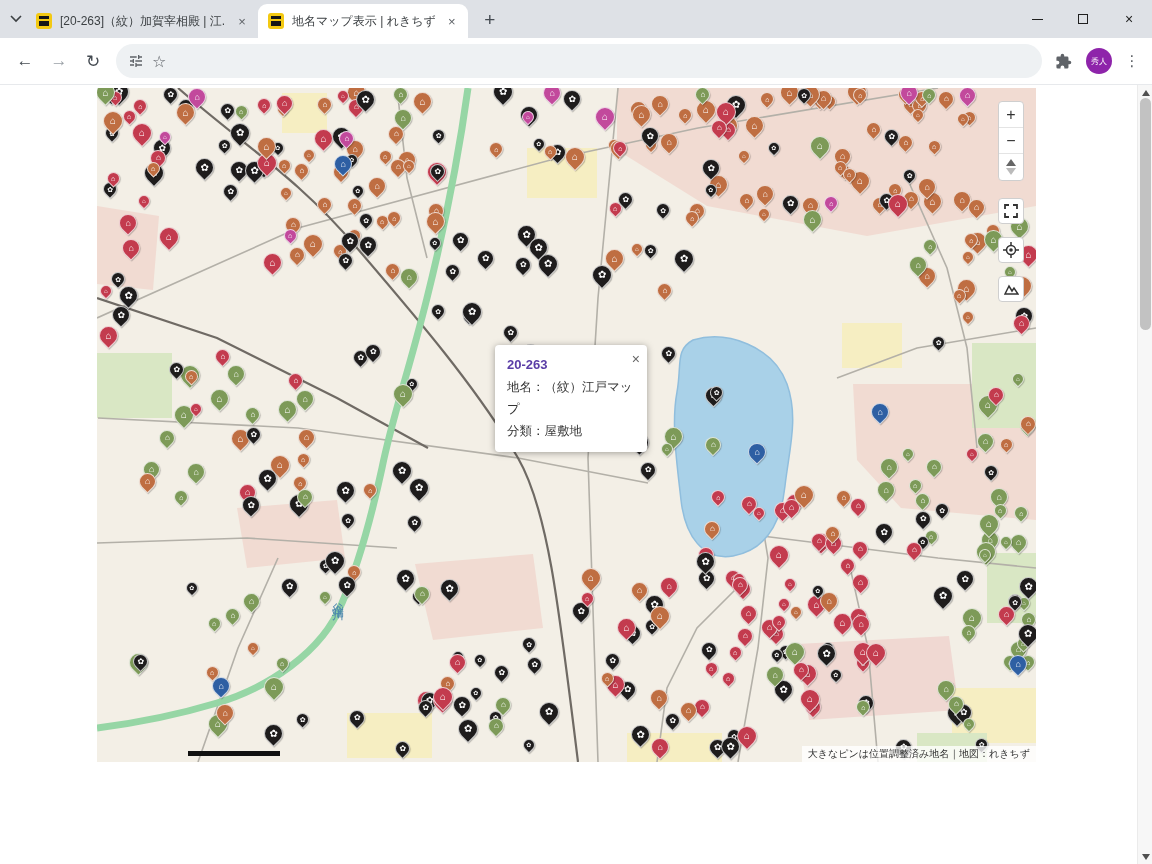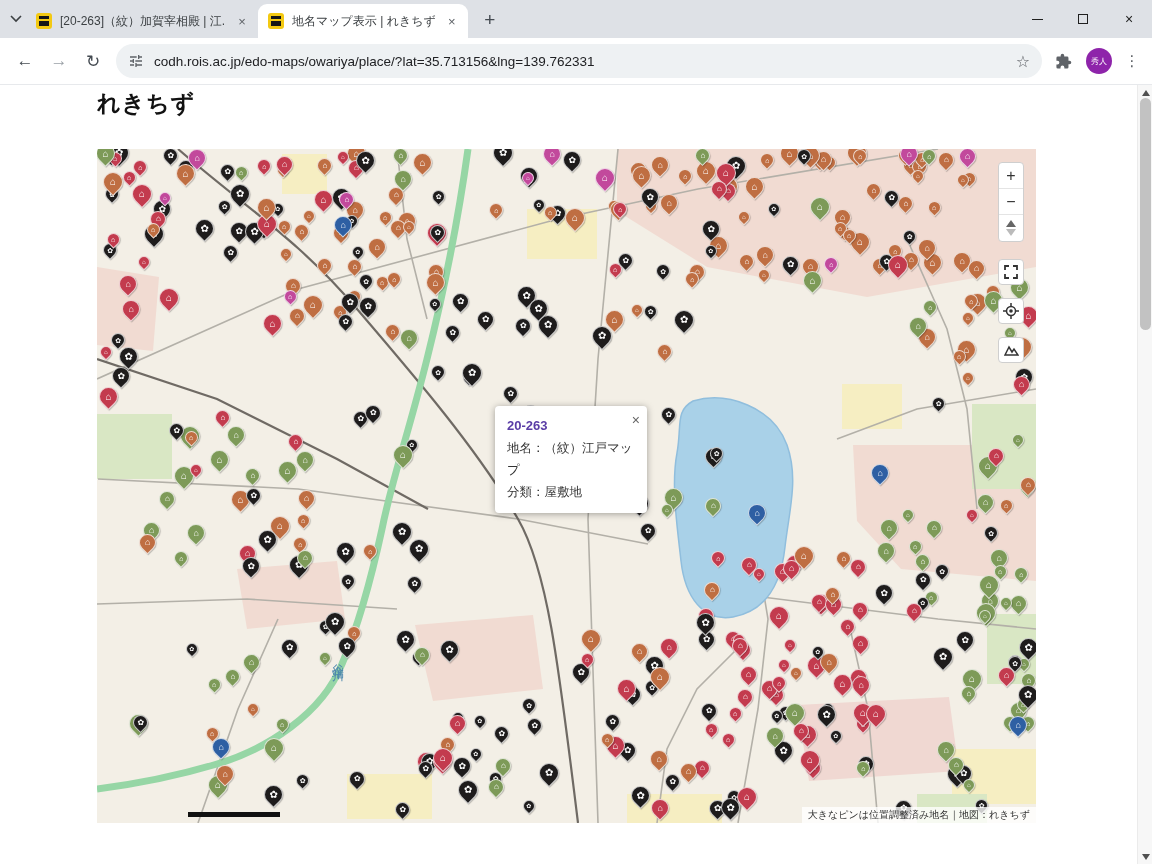--- a/index.html
+++ b/index.html
@@ -108,35 +108,33 @@
   </div>
 
   <div class="navbar">
     <div class="nav-btn">←</div>
     <div class="nav-btn disabled">→</div>
     <div class="nav-btn">↻</div>
     <div class="omnibox">
       <svg class="tune-icon" viewBox="0 0 24 24">
           <path d="M3 17v2h6v-2H3zM3 5v2h10V5H3zm10 16v-2h8v-2h-8v-2h-2v6h2zM7 9v2H3v2h4v2h2V9H7zm14 4v-2H11v2h10zm-6-4h2V7h4V5h-4V3h-2v6z"></path>
         </svg>
-      <span class="url-text">codh.rois.ac.jp/edo-maps/owariya/place/?lat=35.713156&amp;lng=139.762331</span>
       <span class="star-btn">☆</span>
     </div>
     <div class="ext-btn">
       <svg class="ext-icon" viewBox="0 0 24 24">
           <path d="M20.5 11H19V7a2 2 0 0 0-2-2h-4V3.5a2.5 2.5 0 0 0-5 0V5H4a2 2 0 0 0-2 2v3.8h1.5a2.7 2.7 0 0 1 0 5.4H2V20a2 2 0 0 0 2 2h3.8v-1.5a2.7 2.7 0 0 1 5.4 0V22H17a2 2 0 0 0 2-2v-4h1.5a2.5 2.5 0 0 0 0-5z"></path>
         </svg>
     </div>
     <div class="avatar">秀人</div>
     <div class="menu-btn">⋮</div>
   </div>
 
   <div class="page">
     <div class="content">
-      <h1 class="page-heading">れきちず</h1>
 
       <div class="map">
         <svg class="map-svg" viewBox="0 0 939 674" preserveAspectRatio="none">
 
           <g>
             <path d="M520,0 H939 V118 L770,148 L610,118 L520,62 Z" fill="#f1dbd2"></path>
             <path d="M756,296 H939 V432 L804,420 L760,372 Z" fill="#f1dbd2"></path>
             <path d="M318,476 L436,466 L446,540 L336,552 Z" fill="#f1dbd2"></path>
             <path d="M0,118 L62,128 L56,202 L0,196 Z" fill="#f1dbd2"></path>
             <path d="M700,556 L852,548 L862,622 L712,632 Z" fill="#f0d8d2"></path>

